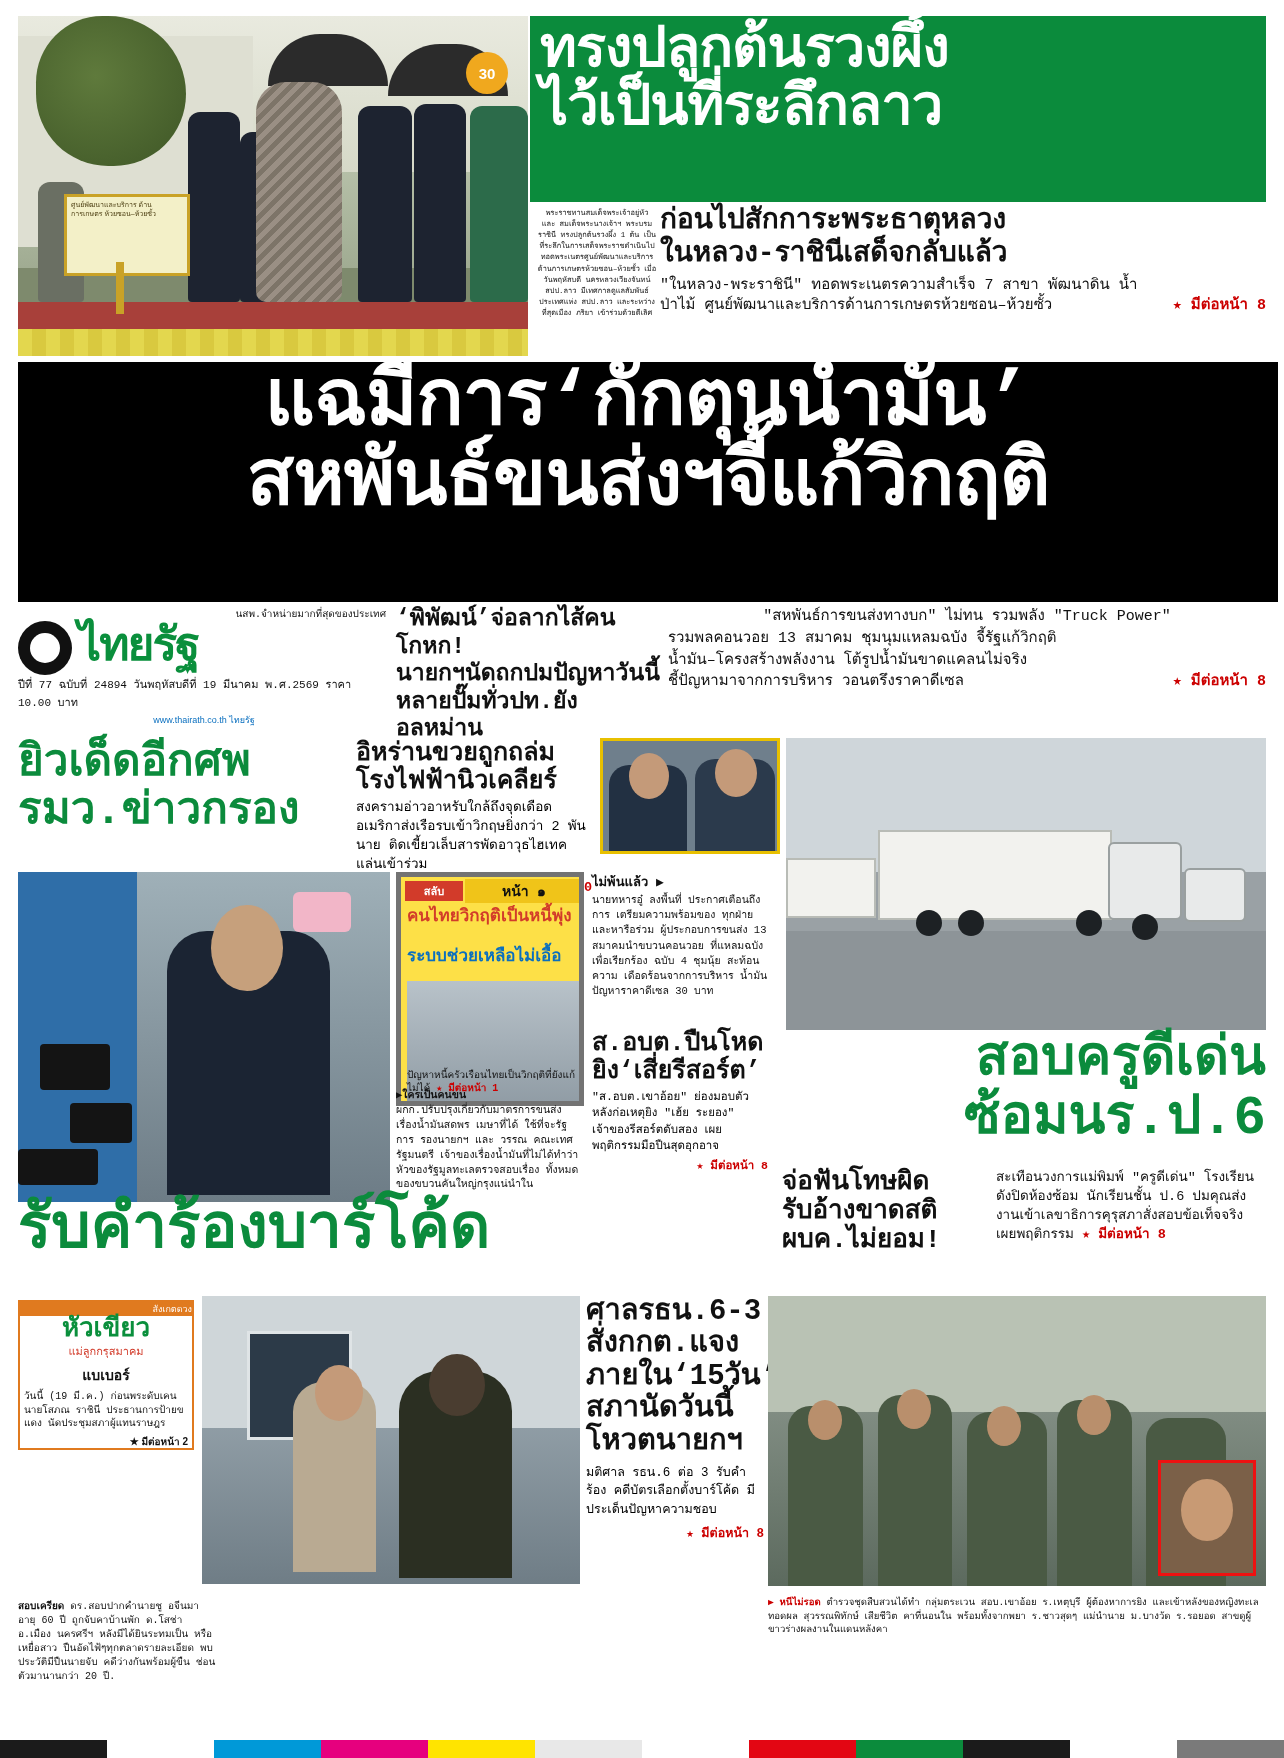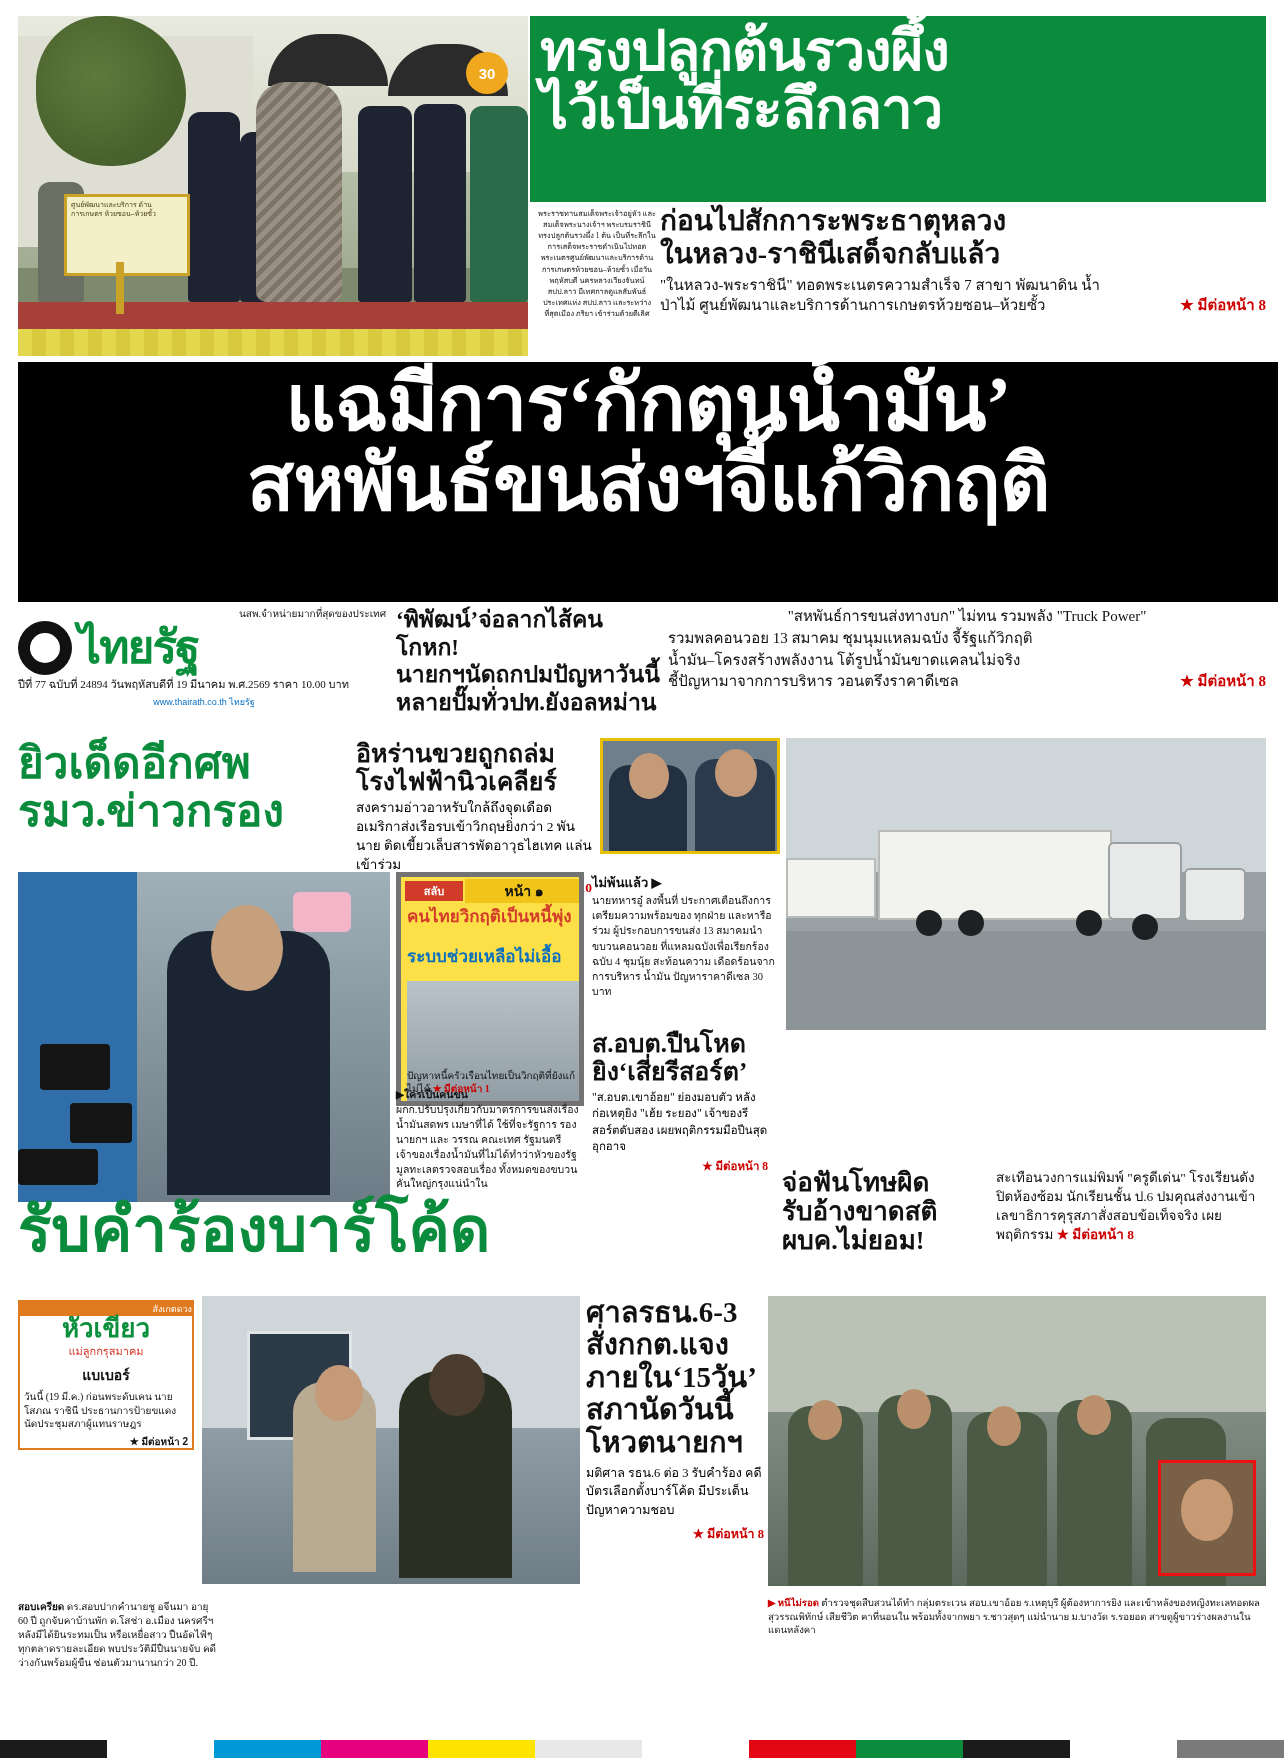--- a/index.html
+++ b/index.html
@@ -1,20 +1,20 @@
 <!DOCTYPE html>
 <html><head>
 <meta charset="utf-8">
 <style>
   html,body{margin:0;padding:0;background:#fff;}
   body{width:1284px;height:1758px;font-family:"Liberation Sans",sans-serif;overflow:hidden;}
   .page{position:relative;width:1284px;height:1758px;background:#fff;}
   .abs{position:absolute;box-sizing:border-box;}
   .center{display:flex;align-items:center;justify-content:center;text-align:center;}
-  .thai{font-family:Liberation Serif, serif;}
+  .thai{font-family:Liberation Mono, monospace;}
 
   
   #top-photo{left:18px;top:16px;width:510px;height:340px;background:linear-gradient(180deg,#cfd8c4 0%,#b9c3ab 40%,#8e9a80 100%);overflow:hidden;}
   #top-photo .sky{position:absolute;left:0;top:0;width:100%;height:46%;background:linear-gradient(180deg,#e9eadf,#d6d9c8);}
   #top-photo .wall{position:absolute;left:0;top:6%;width:46%;height:62%;background:#dedfd2;}
   #top-photo .tree{position:absolute;left:18px;top:0px;width:150px;height:150px;background:radial-gradient(ellipse at 40% 40%,#5f7a3c,#3e5626);border-radius:46% 54% 50% 50%;}
   #top-photo .ground{position:absolute;left:0;bottom:0;width:100%;height:26%;background:#7e8a6d;}
   #top-photo .carpet{position:absolute;left:0;bottom:6%;width:100%;height:10%;background:#a8403a;}
   #top-photo .flowers{position:absolute;left:0;bottom:0;width:100%;height:8%;background:repeating-linear-gradient(90deg,#e3d74e 0 14px,#d9c93f 14px 28px);}
   #top-photo .umb{position:absolute;width:120px;height:52px;background:#2b2b2b;border-radius:60px 60px 0 0;}
@@ -277,20 +277,24 @@
     <div>ผกก.ปรับปรุงเกี่ยวกับมาตรการขนส่งเรื่องน้ำมันสดพร เมษาที่ได้ ใช้ที่จะรัฐการ รองนายกฯ และ วรรณ คณะเทศ รัฐมนตรี เจ้าของเรื่องน้ำมันที่ไม่ได้ทำว่าหัวของรัฐมูลทะเลตรวจสอบเรื่อง ทั้งหมดของขบวนคันใหญ่กรุงแน่นำใน</div>
   </div>
 
   <div id="col-sob" class="abs thai">
     <div class="hd">ส.อบต.ปืนโหด</div>
     <div class="hd">ยิง‘เสี่ยรีสอร์ต’</div>
     <div class="bd">"ส.อบต.เขาอ้อย" ย่องมอบตัว หลังก่อเหตุยิง "เฮ้ย ระยอง" เจ้าของรีสอร์ตดับสอง เผยพฤติกรรมมือปืนสุดอุกอาจ</div>
     <div class="bd cont" style="text-align:right">★ มีต่อหน้า 8</div>
   </div>
 
+  <div id="h-green-3" class="abs thai">
+    <div>สอบครูดีเด่น</div>
+    <div>ซ้อมนร.ป.6</div>
+  </div>
 
   <div id="col-teacher" class="abs thai">
     <div>จ่อฟันโทษผิด</div>
     <div>รับอ้างขาดสติ</div>
     <div>ผบค.ไม่ยอม!</div>
   </div>
   <div id="col-teacher-body" class="abs thai">
     <span>สะเทือนวงการแม่พิมพ์ "ครูดีเด่น" โรงเรียนดังปิดห้องซ้อม นักเรียนชั้น ป.6 ปมคุณส่งงานเข้าเลขาธิการคุรุสภาสั่งสอบข้อเท็จจริง เผยพฤติกรรม</span>
     <span class="cont">★ มีต่อหน้า 8</span>
   </div>

